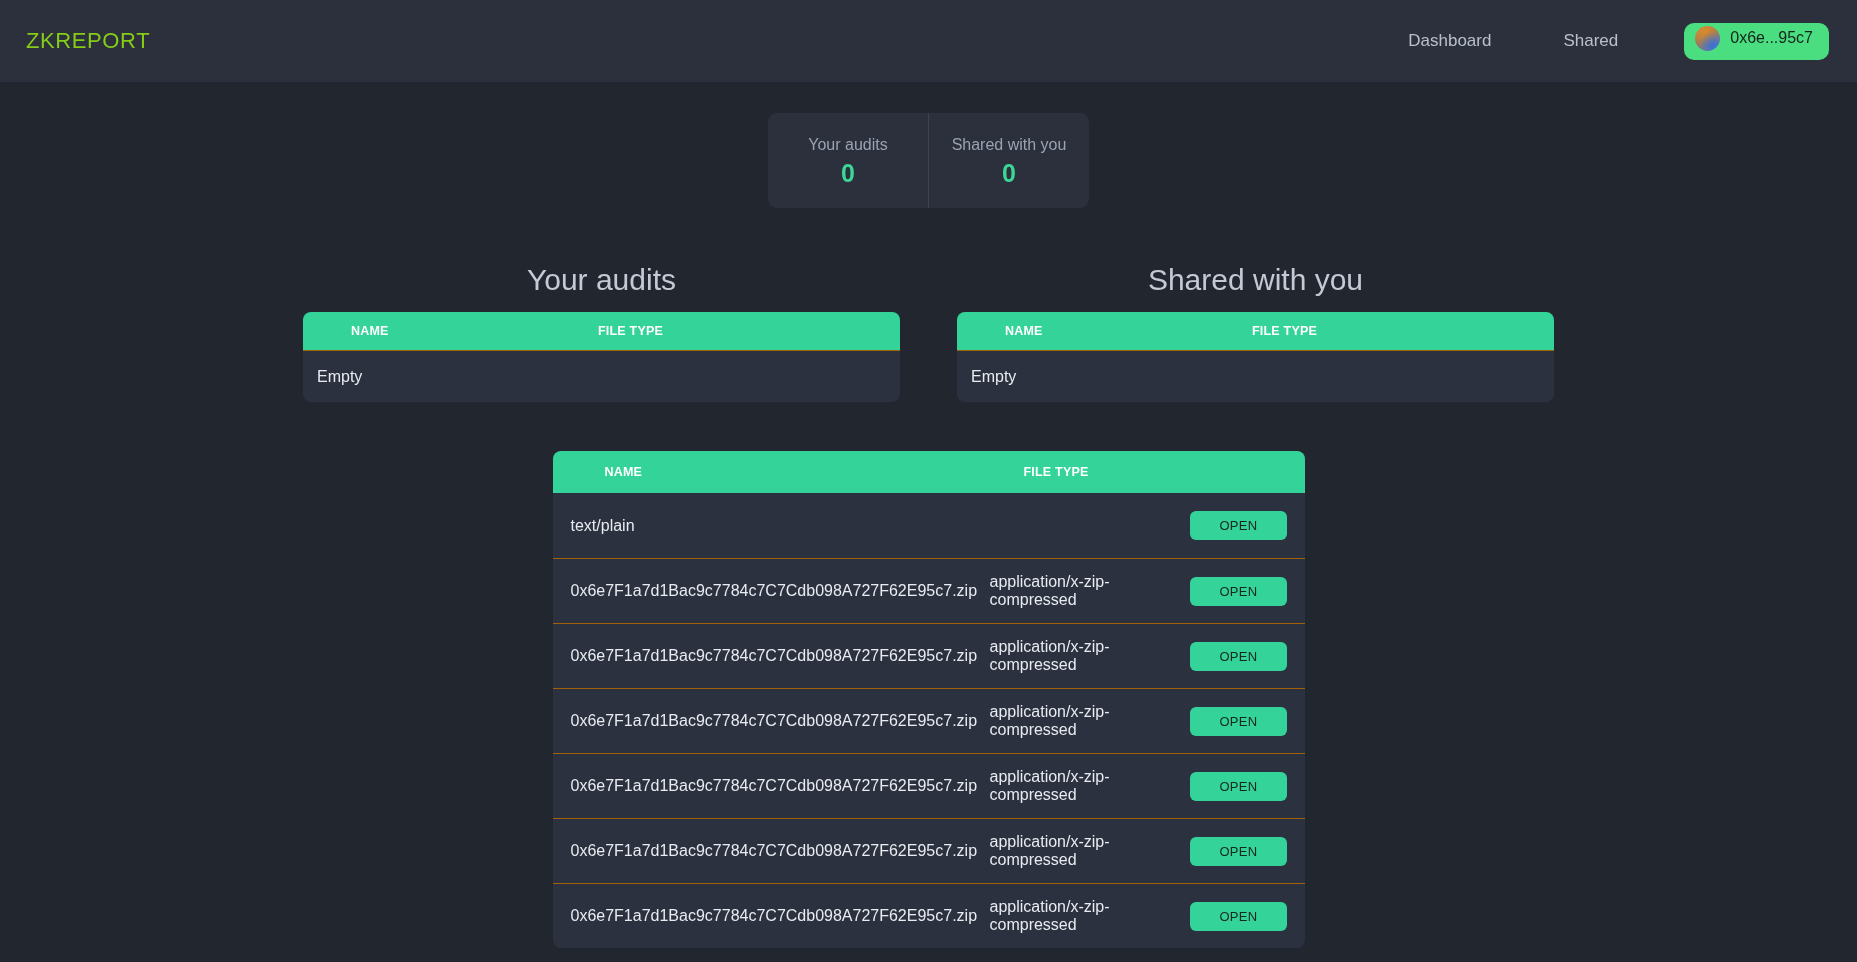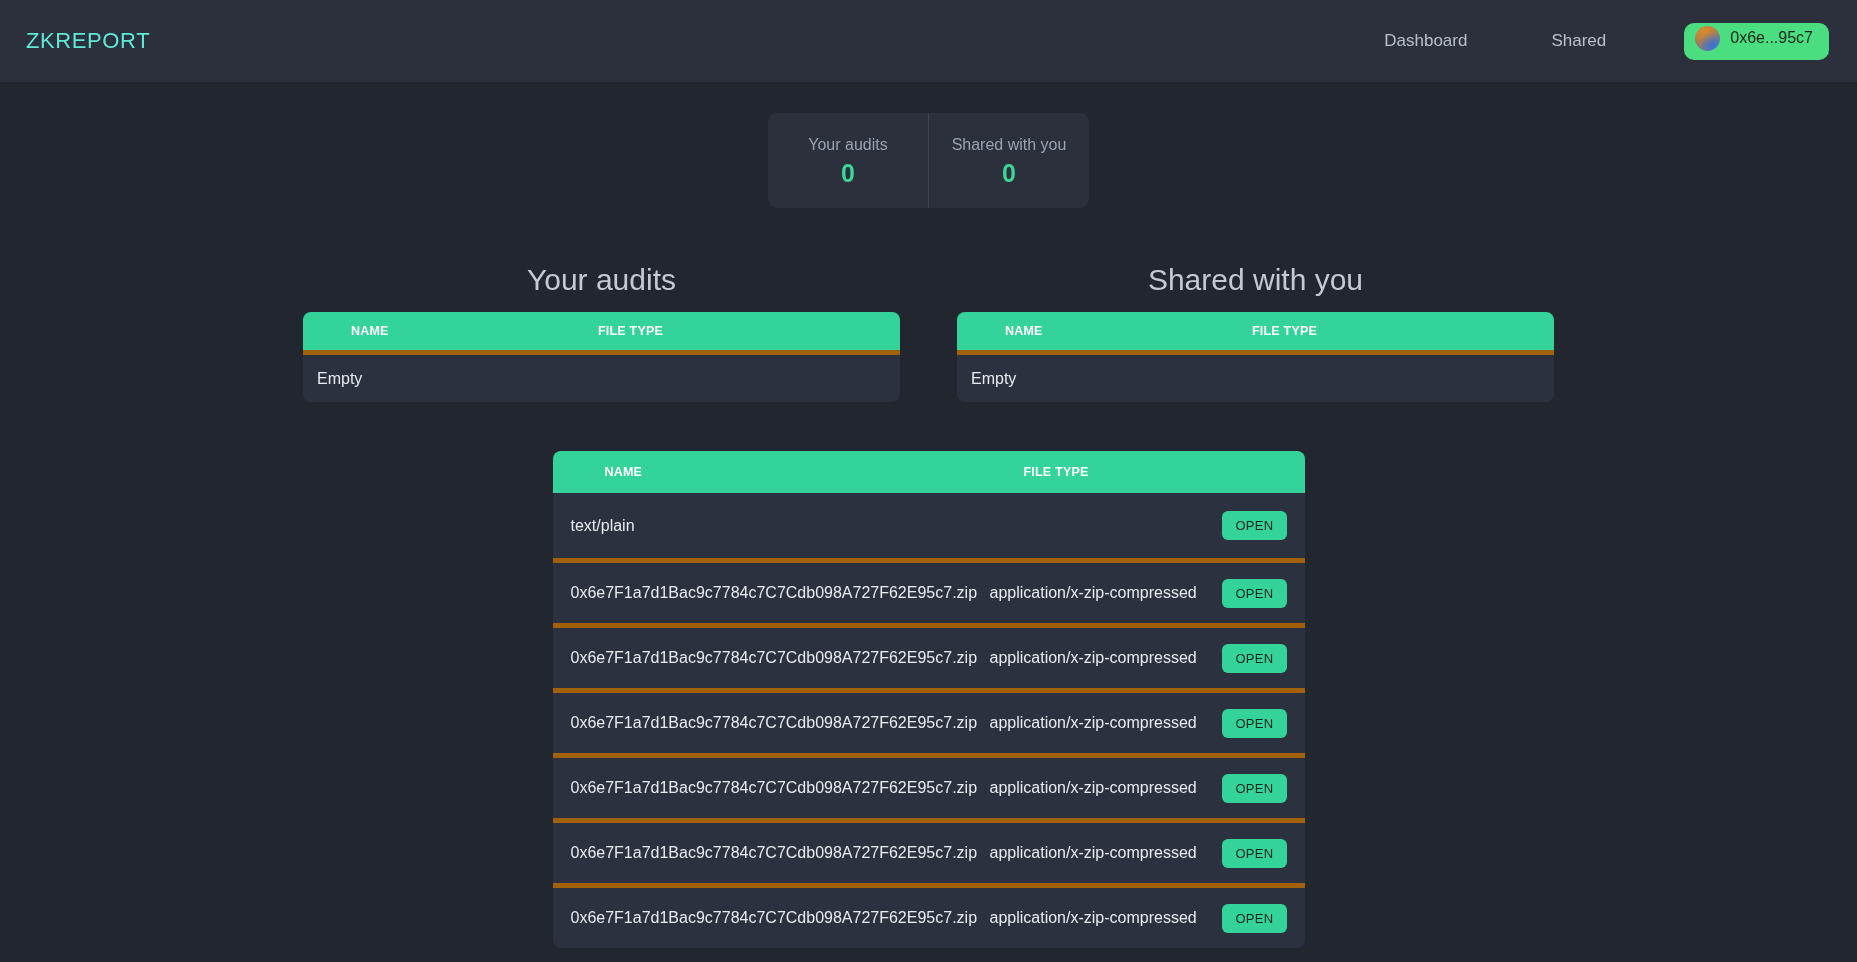--- a/index.html
+++ b/index.html
@@ -15,29 +15,29 @@
   .navbar {
     height: 82px;
     background: #2b303c;
     display: flex;
     align-items: center;
     justify-content: space-between;
     padding: 0 28px 0 26px;
     position: relative;
   }
   .brand {
-    color: #5eead4;
+    color: #84cc16;
     font-size: 22px;
     letter-spacing: 0.6px;
     font-weight: 400;
   }
   .nav-right {
     display: flex;
     align-items: center;
-    gap: 12px;
+    gap: 0;
   }
   .nav-link {
     color: #b9c0cc;
     font-size: 17px;
     padding: 0 36px;
     text-decoration: none;
     cursor: pointer;
     white-space: nowrap;
   }
   .wallet-pill {
@@ -116,21 +116,21 @@
     color: #ffffff;
     font-size: 12.5px;
     font-weight: bold;
     letter-spacing: 0.2px;
     padding-left: 34px;
   }
   .trow {
     display: flex;
     align-items: center;
     padding: 0 14px;
-    border-top: 5px solid #a16207;
+    border-top: 1px solid #a16207;
     color: #e8ebf0;
     font-size: 16px;
   }
   .trow:first-of-type { border-top: none; }
 
   
   .dual {
     display: flex;
     justify-content: center;
     gap: 57px;
@@ -149,21 +149,21 @@
   .cell-name { width: 419px; }
   .cell-type { flex: 1; }
   .open-btn {
     background: #34d399;
     color: #16291f;
     border: none;
     border-radius: 6px;
     font-family: "Liberation Sans", sans-serif;
     font-size: 13px;
     font-weight: 400;
-    padding: 7px 13px;
+    padding: 7px 29px;
     cursor: pointer;
     letter-spacing: 0.3px;
   }
 
   .spacer-40 { height: 40px; }
   .spacer-30 { height: 31px; }
 </style>
 </head>
 <body>
 

